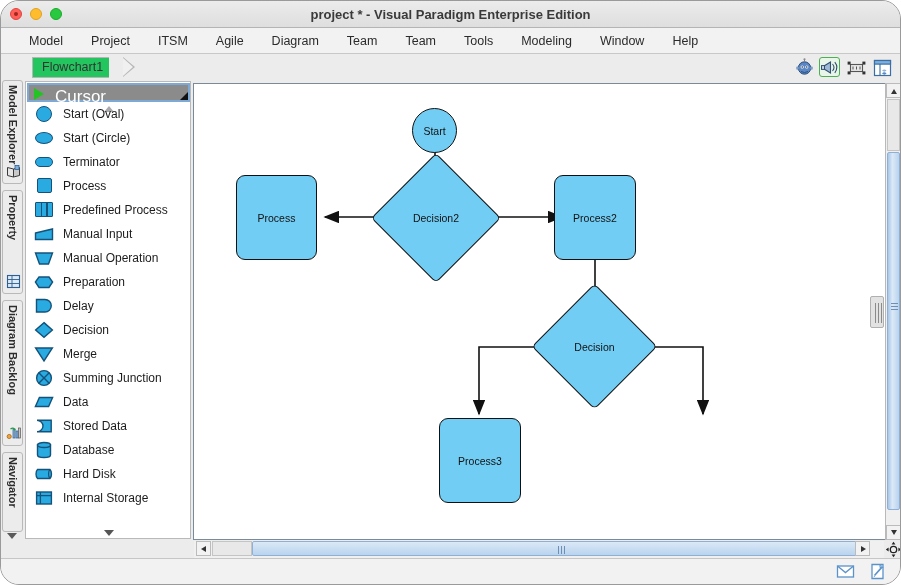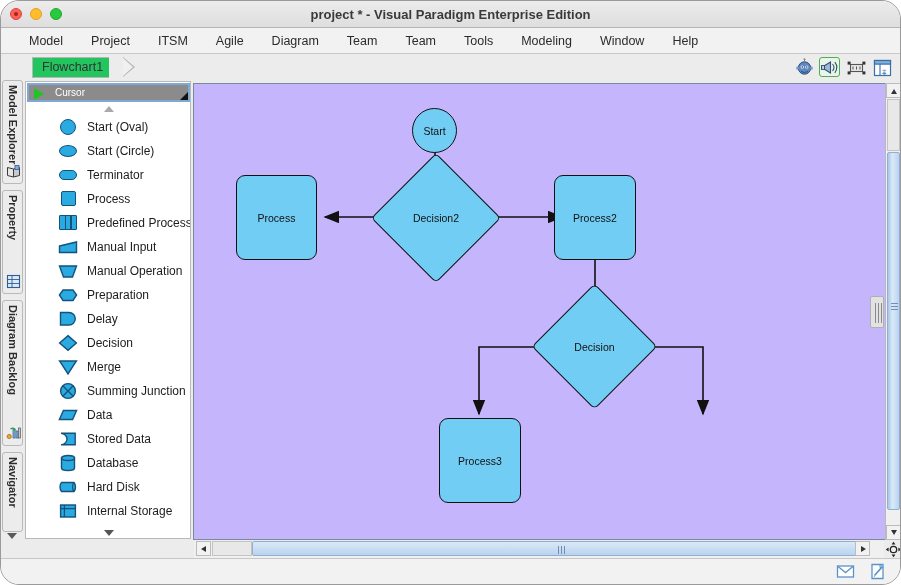--- a/index.html
+++ b/index.html
@@ -106,37 +106,37 @@
   .palette {
     position: absolute; left: 24px; top: 80px; width: 166px; height: 458px;
     background: #ffffff; border: 1px solid #b9b9b9;
     overflow: hidden;
   }
   .pal-cursor {
     position: absolute; left: 1px; top: 1px; width: 163px; height: 19px;
     background: #8b8b8b; border: 2px solid #7ea9d4;
   }
   .pal-cursor-label {
-    position: absolute; left: 26px; top: 2px; font-size: 10px; color: #fff;
+    position: absolute; left: 26px; top: 2px; font-size: 17px; color: #fff;
   }
   .pal-cursor-arrow {
     position: absolute; left: 5px; top: 3px; width: 0; height: 0;
     border-top: 6px solid transparent; border-bottom: 6px solid transparent;
     border-left: 10px solid #22c322;
   }
   .pal-cursor-corner {
     position: absolute; right: 0px; bottom: 0px; width: 0; height: 0;
     border-bottom: 8px solid #111; border-left: 8px solid transparent;
   }
   .pal-up {
     position: absolute; left: 78px; top: 24px; width: 0; height: 0;
     border-left: 5px solid transparent; border-right: 5px solid transparent;
     border-bottom: 6px solid #aaa;
   }
-  .pal-list { position: absolute; left: 0; top: 33px; width: 164px; padding-left: 24px; }
+  .pal-list { position: absolute; left: 0; top: 20px; width: 164px; }
   .pal-item {
     position: relative; height: 24px; display: flex; align-items: center;
     padding-left: 8px;
   }
   .pal-ico { width: 20px; height: 18px; margin-right: 9px; position: relative; flex: 0 0 20px; }
   .pal-name { font-size: 12px; color: #1c1c1c; white-space: nowrap; }
   .pal-down {
     position: absolute; left: 78px; bottom: 2px; width: 0; height: 0;
     border-left: 5px solid transparent; border-right: 5px solid transparent;
     border-top: 6px solid #555;
@@ -147,21 +147,21 @@
   .g-circle { left: 2px; top: 1px; width: 16px; height: 16px; border-radius: 50%; }
   .g-oval   { left: 1px; top: 3px; width: 18px; height: 12px; border-radius: 50%; }
   .g-term   { left: 1px; top: 4px; width: 18px; height: 10px; border-radius: 5px; }
   .g-rect   { left: 3px; top: 1px; width: 15px; height: 15px; border-radius: 2px; }
   .g-pre    { left: 1px; top: 1px; width: 18px; height: 15px; border-radius: 1px; }
   .g-pre i { position: absolute; top: 0; width: 1.5px; height: 100%; background: #14527a; }
 
   
   .canvas-wrap {
     position: absolute; left: 192px; top: 82px; width: 694px; height: 457px;
-    background: #c4b5fd; border: 1px solid #7b8a99;
+    background: #ffffff; border: 1px solid #7b8a99;
   }
   .canvas { position: absolute; inset: 0; overflow: hidden; }
 
   
   .node {
     position: absolute; background: #72CDF4; border: 1.6px solid #111;
     display: flex; align-items: center; justify-content: center;
     font-size: 10.5px; color: #111; text-align: center;
   }
   .node.proc { border-radius: 9px; }

